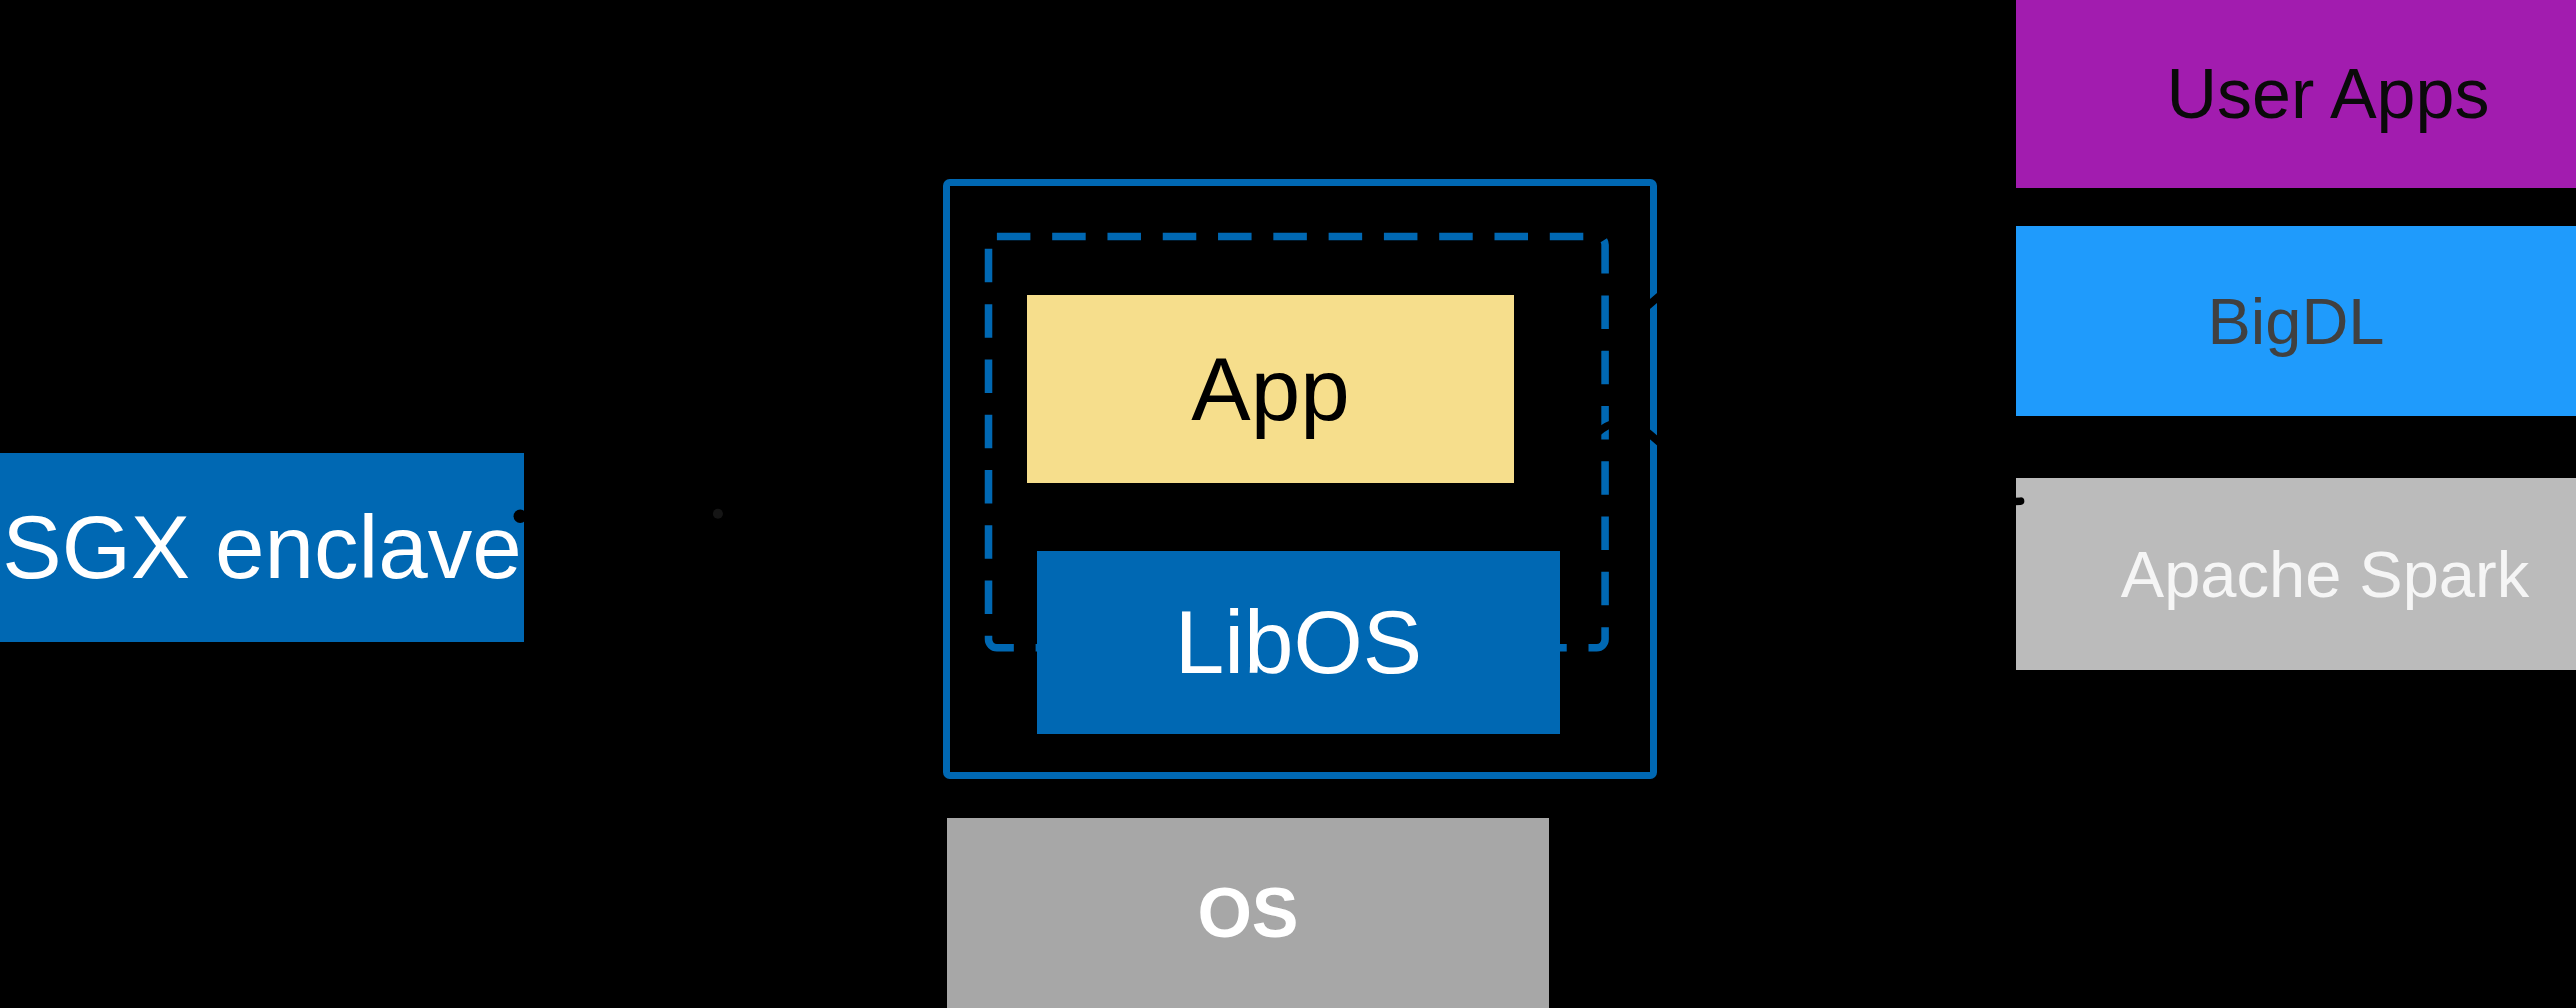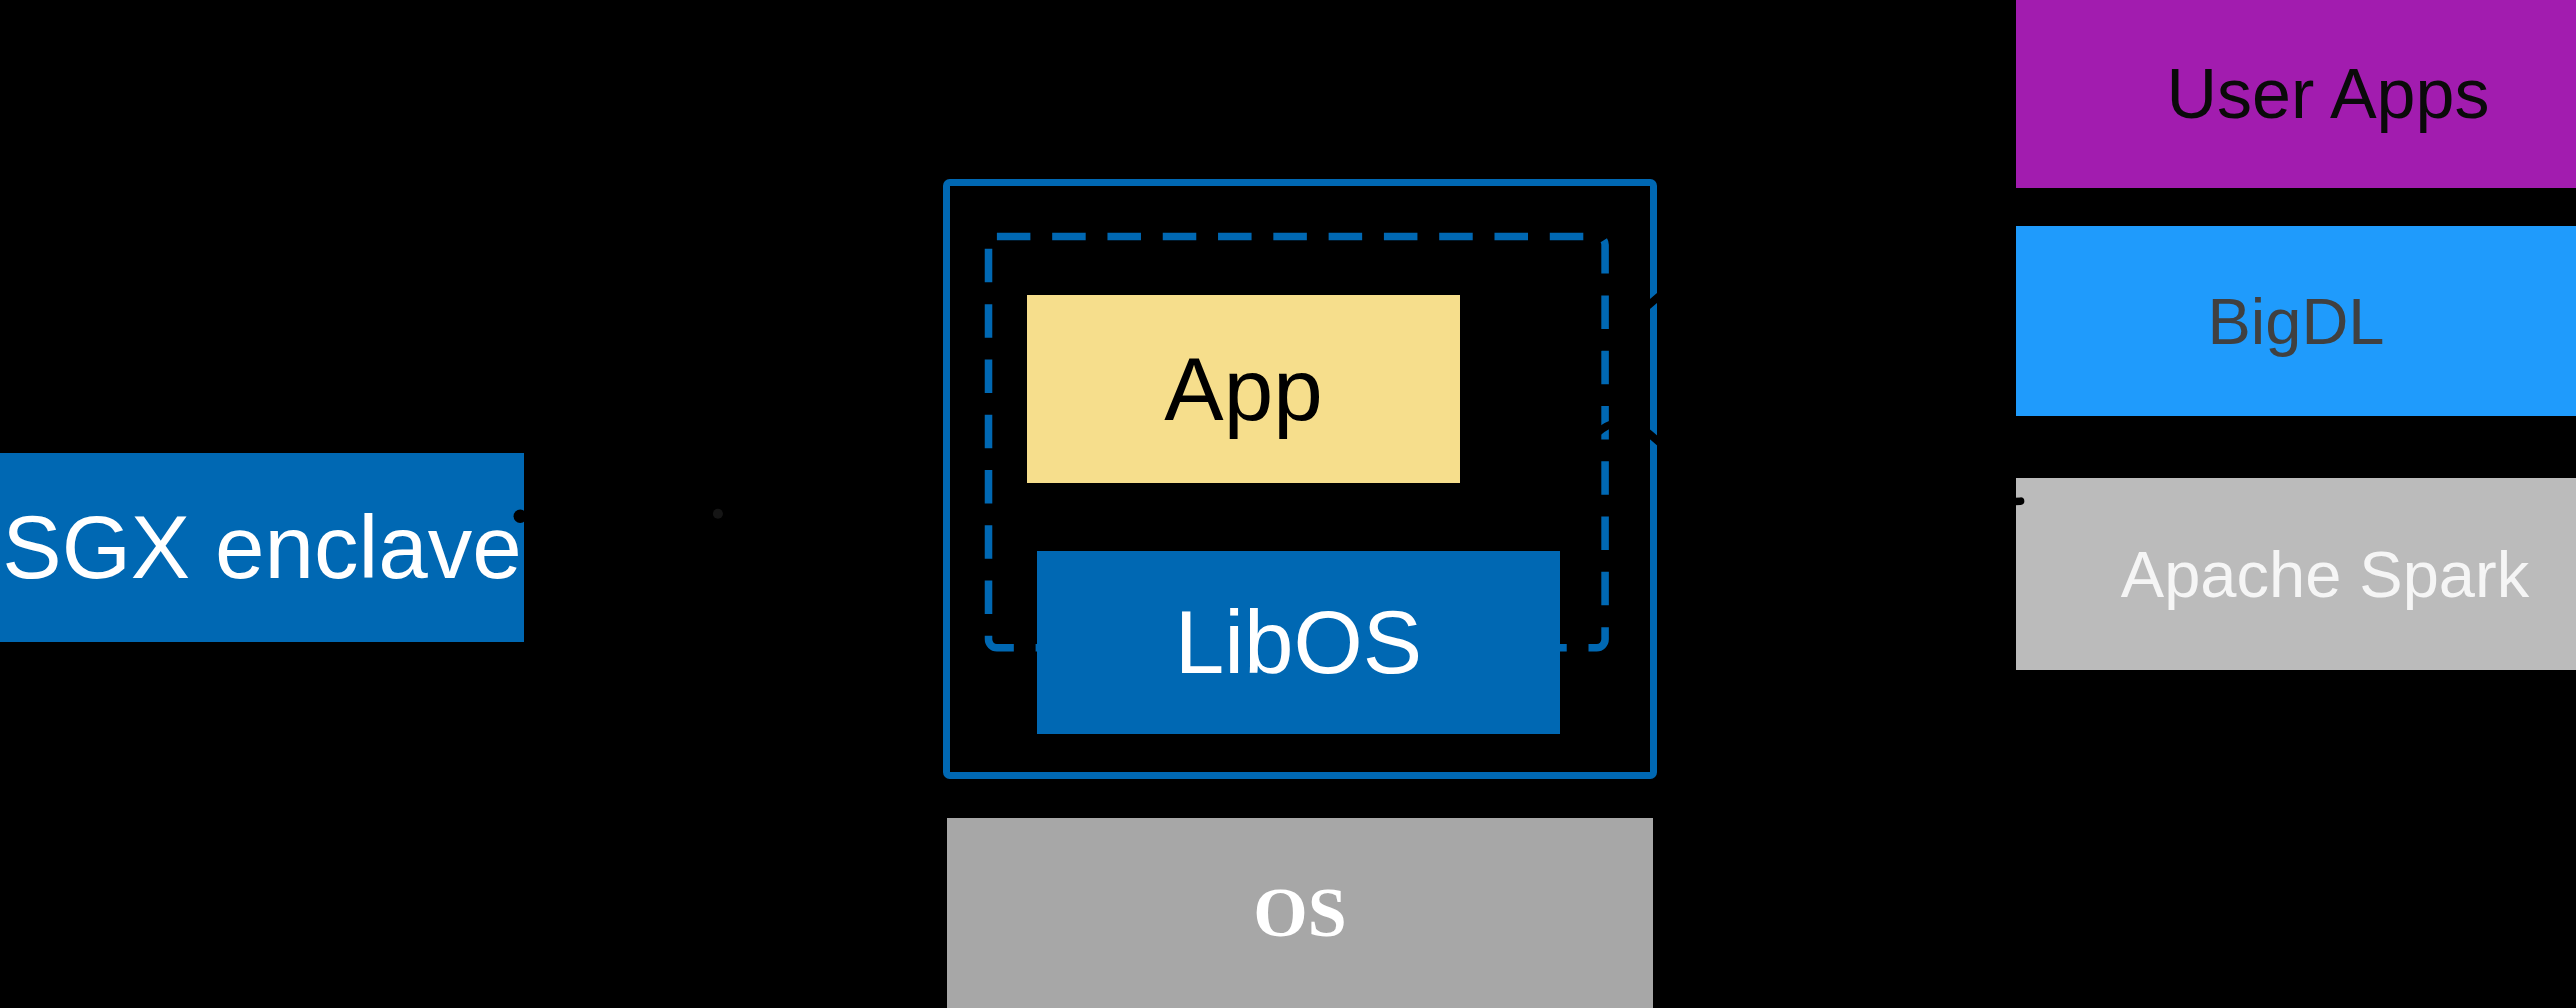--- a/index.html
+++ b/index.html
@@ -20,30 +20,30 @@
     left:0;top:421px;width:524px;height:189px;
     background:#0068B3;color:#fff;font-size:89px;z-index:1;margin-top:32px;
   }
   
   .solid-box{
     left:943px;top:179px;width:714px;height:600px;
     border:7.5px solid #0068B3;border-radius:6.7px;
     box-sizing:border-box;background:transparent;z-index:1;
   }
   .app-box{
-    left:1027px;top:295px;width:433px;height:188px;
+    left:1027px;top:295px;width:487px;height:188px;
     background:#F6DE8C;color:#000;font-size:89px;z-index:3;
   }
   .libos-box{
     left:1037px;top:551px;width:523px;height:183px;
     background:#0068B3;color:#fff;font-size:89px;z-index:3;text-align:right;
   }
   .os-box{
-    left:947px;top:818px;width:706px;height:190px;
-    background:#A7A7A7;color:#fff;font-size:70px;font-weight:700;z-index:1;font-family:Liberation Serif, serif;
+    left:947px;top:818px;width:602px;height:190px;
+    background:#A7A7A7;color:#fff;font-size:70px;font-weight:700;z-index:1;
   }
   
   .userapps-box{
     left:2016px;top:0;width:624px;height:188px;
     background:#a21caf;color:#0a0a0a;font-size:70px;z-index:1;text-align:center;
   }
   .bigdl-box{
     left:2016px;top:226px;width:560px;height:190px;
     background:#1F9BFC;color:#404040;font-size:65px;z-index:1;
   }

